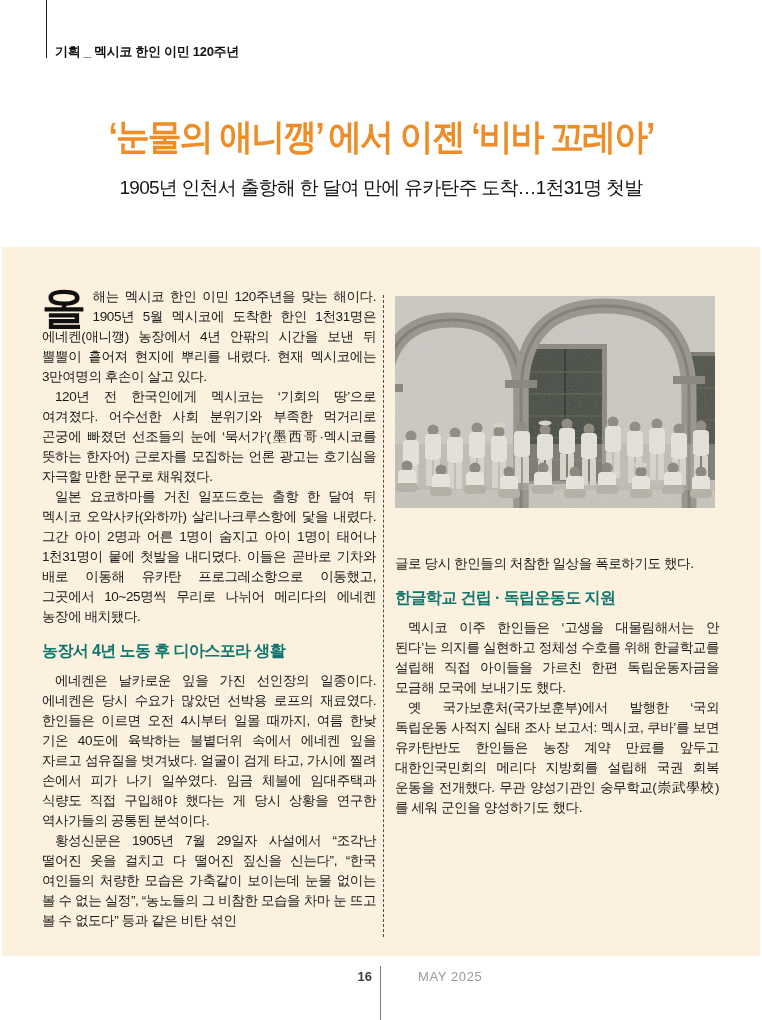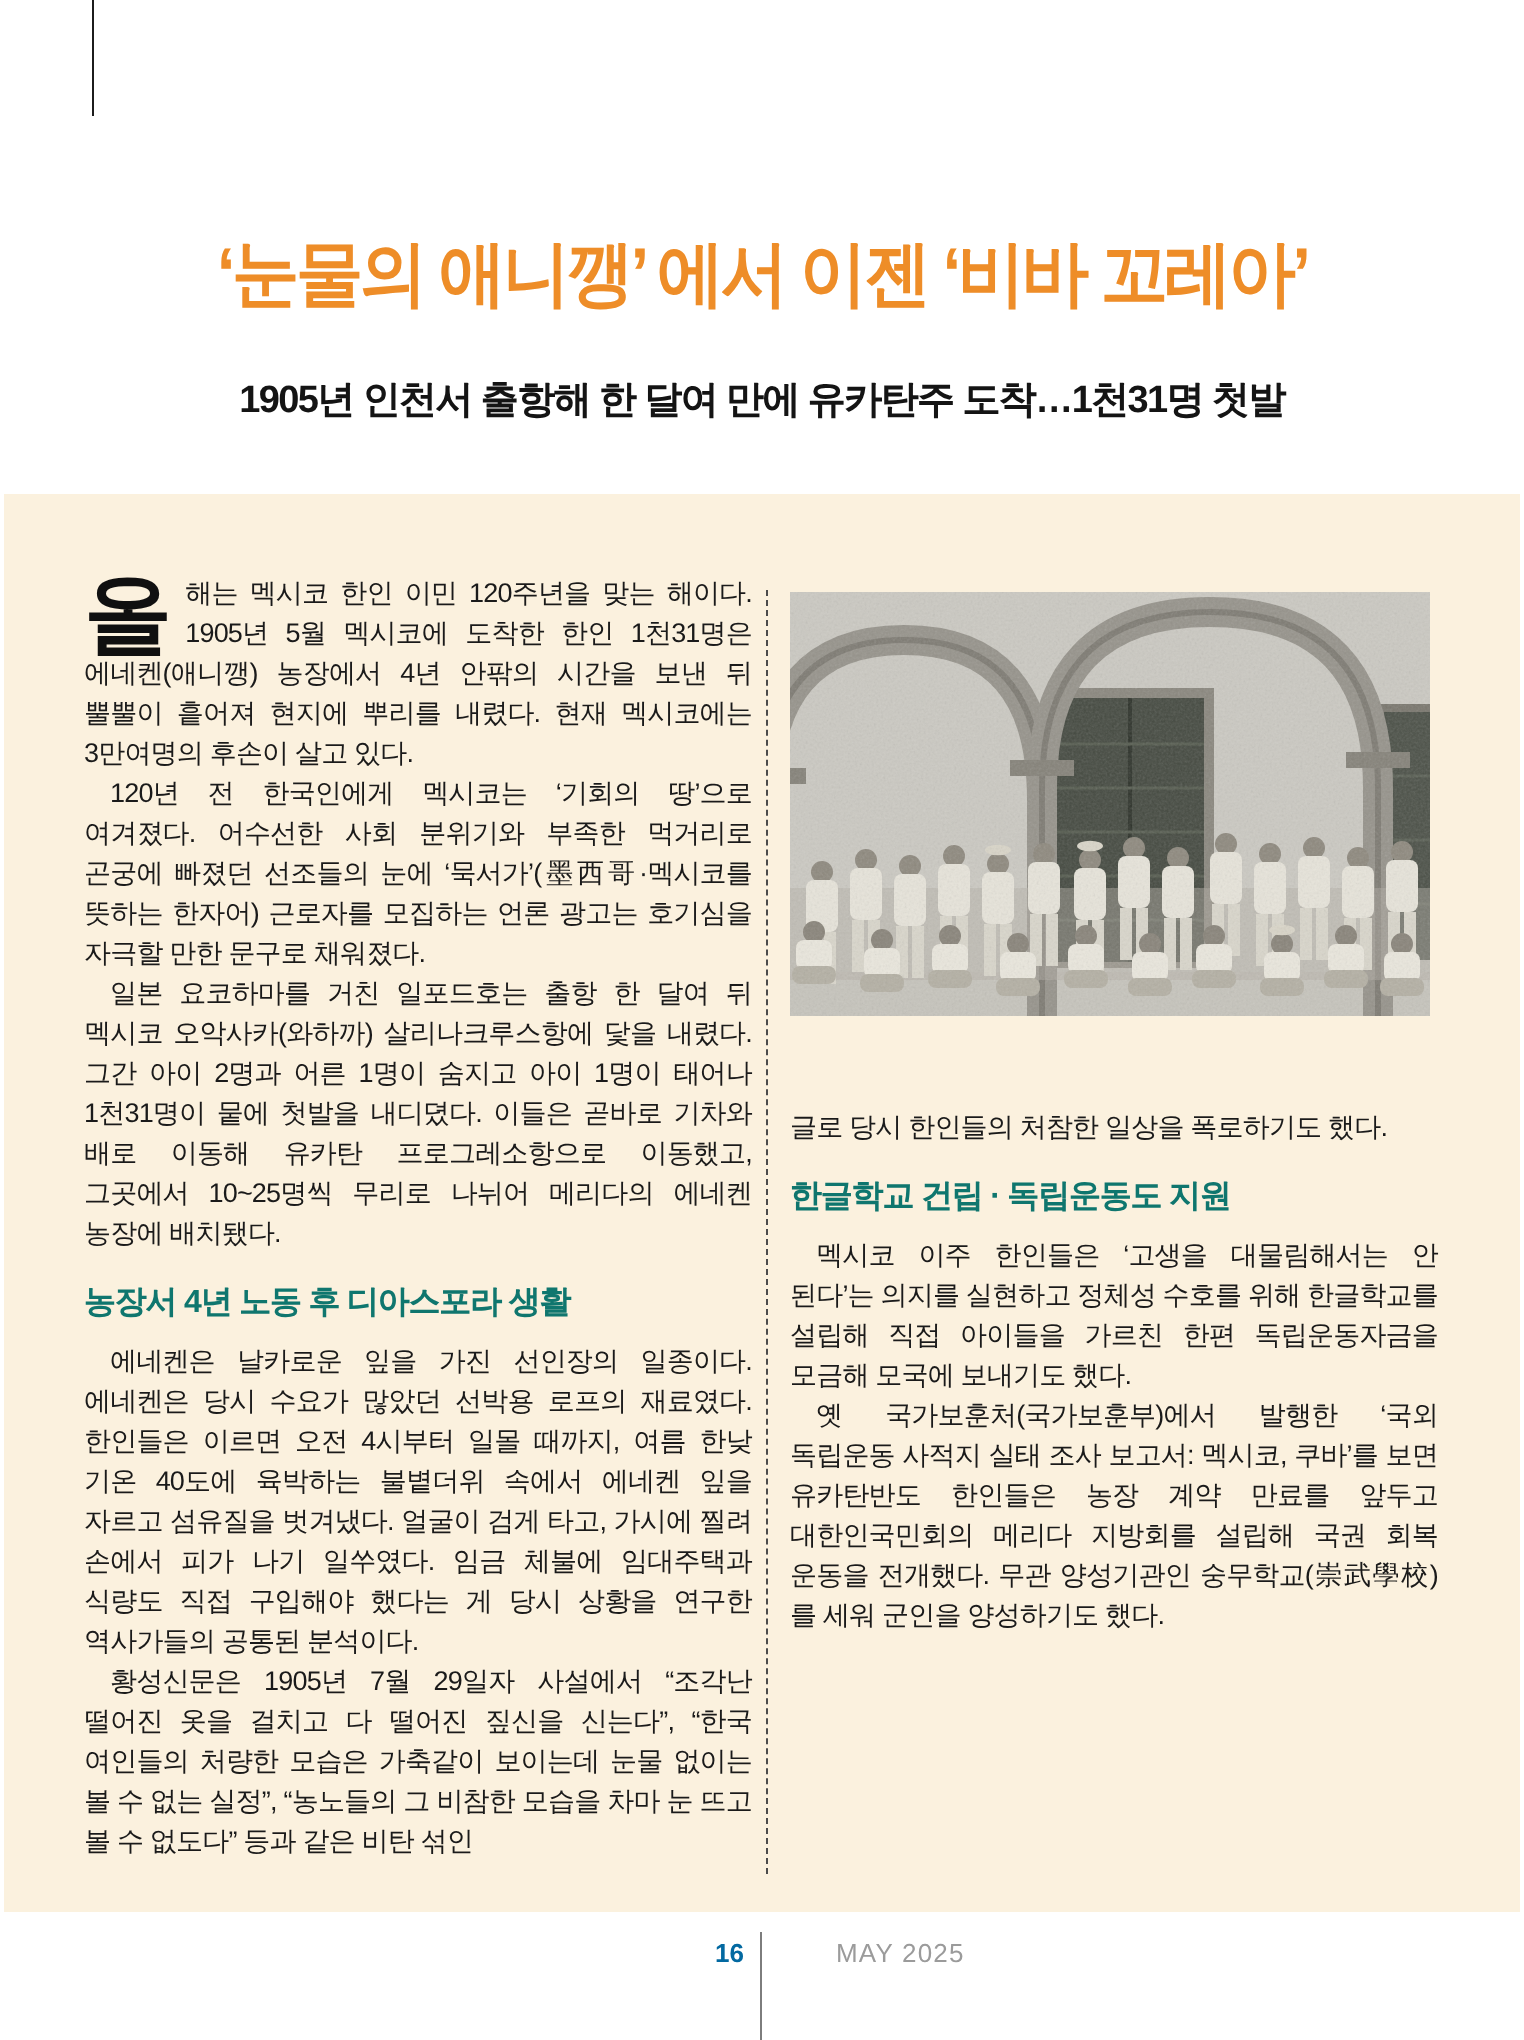--- a/index.html
+++ b/index.html
@@ -5,52 +5,53 @@
   html,body{margin:0;padding:0;background:#fff;}
   body{width:762px;height:1020px;font-family:"Liberation Sans","DejaVu Sans",sans-serif;}
   .page{position:relative;width:762px;height:1020px;background:#ffffff;overflow:hidden;}
 
   .kicker-bar{position:absolute;left:46px;top:0;width:1px;height:58px;background:#1c1c1c;}
   .kicker{position:absolute;left:55px;top:43px;font-size:13px;font-weight:bold;color:#111;letter-spacing:-0.3px;white-space:nowrap;}
 
   .title{position:absolute;top:113px;left:0;right:0;margin:0;text-align:center;
          font-size:36px;font-weight:bold;color:#ee8d28;letter-spacing:-2px;white-space:nowrap;
          transform:scaleX(0.94);}
-  .subtitle{position:absolute;top:175px;left:0;right:0;margin:12px;text-align:center;
-         font-size:19px;font-weight:bold;color:#141414;letter-spacing:-0.8px;white-space:nowrap;}
+  .subtitle{position:absolute;top:175px;left:0;right:0;margin:0;text-align:center;
+         font-size:19px;font-weight:normal;color:#141414;letter-spacing:-0.8px;white-space:nowrap;}
 
   .panel{position:absolute;left:2px;right:2px;top:247px;height:709px;background:#fbf1de;}
   .divider{position:absolute;left:381px;top:48px;height:642px;width:0;border-left:1px dashed #4b4b4b;}
 
   .col{position:absolute;}
   .col-left{left:40px;top:40px;width:334px;}
   .col-right{left:393px;top:49px;width:324px;}
 
   .body-p{margin:0;font-size:13.5px;line-height:20px;color:#1a1a1a;text-align:justify;
           word-break:keep-all;letter-spacing:-0.4px;}
   .indent{text-indent:13px;}
   .dropcap{float:left;font-size:44px;line-height:38px;font-weight:bold;color:#101010;padding:2px 7px 0 0;}
   .subhead{margin:14px 0 9px 0;font-size:16px;font-weight:bold;color:#0f766e;letter-spacing:-0.6px;}
 
   .photo-fig{margin:0 0 46px 0;}
   .photo{width:320px;height:212px;overflow:hidden;background:#c9c7c0;}
   .photo svg{display:block;}
   .caption{font-size:12px;color:#2d2d2d;margin-top:9px;letter-spacing:-0.4px;}
 
   .page-num{position:absolute;left:330px;top:969px;width:42px;text-align:right;
-            font-size:13px;font-weight:bold;color:#0369a1;}
+            font-size:13px;font-weight:bold;color:#404040;}
   .footer-line{position:absolute;left:380px;top:966px;width:1px;height:54px;background:#7d7d7d;}
   .issue{position:absolute;left:390px;top:969px;font-size:13px;color:#9b9b9b;letter-spacing:0.6px;margin-left:28px;}
 </style>
 </head>
 <body>
 
 <div class="page">
 
   <div class="kicker-bar"></div>
+  <div class="kicker">기획 _ 멕시코 한인 이민 120주년</div>
 
   <h1 class="title">‘눈물의 애니깽’ 에서 이젠 ‘비바 꼬레아’</h1>
   <h2 class="subtitle">1905년 인천서 출항해 한 달여 만에 유카탄주 도착…1천31명 첫발</h2>
 
   <div class="panel">
     <div class="divider"></div>
 
     <div class="col col-left">
       <p class="body-p"><span class="dropcap">올</span><span>해는 멕시코 한인 이민 120주년을 맞는 해이다. 1905년 5월 멕시코에 도착한 한인 1천31명은 에네켄(애니깽) 농장에서 4년 안팎의 시간을 보낸 뒤 뿔뿔이 흩어져 현지에 뿌리를 내렸다. 현재 멕시코에는 3만여명의 후손이 살고 있다.</span></p>
       <p class="body-p indent">120년 전 한국인에게 멕시코는 ‘기회의 땅’으로 여겨졌다. 어수선한 사회 분위기와 부족한 먹거리로 곤궁에 빠졌던 선조들의 눈에 ‘묵서가’(墨西哥·멕시코를 뜻하는 한자어) 근로자를 모집하는 언론 광고는 호기심을 자극할 만한 문구로 채워졌다.</p>

